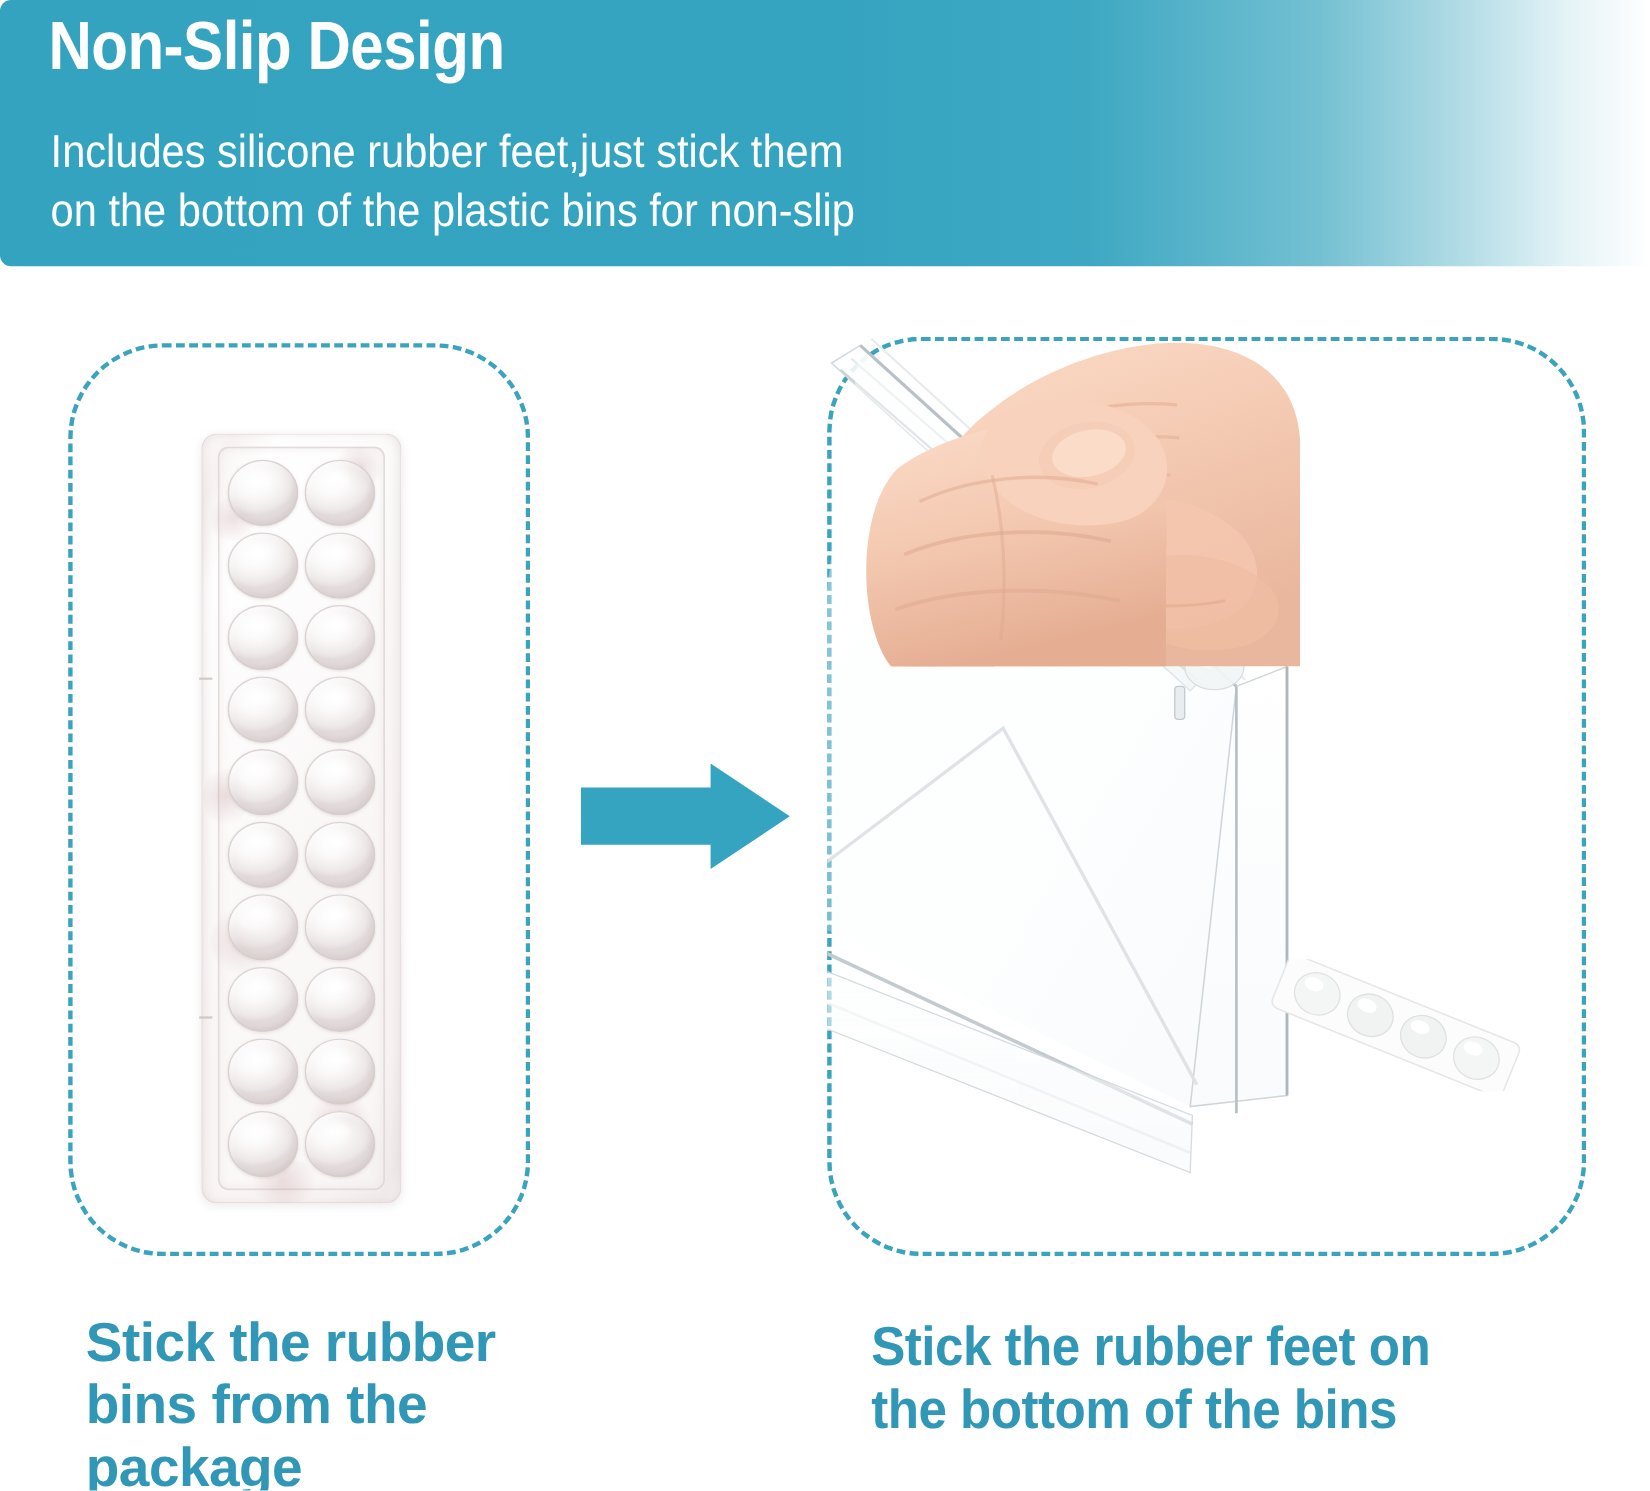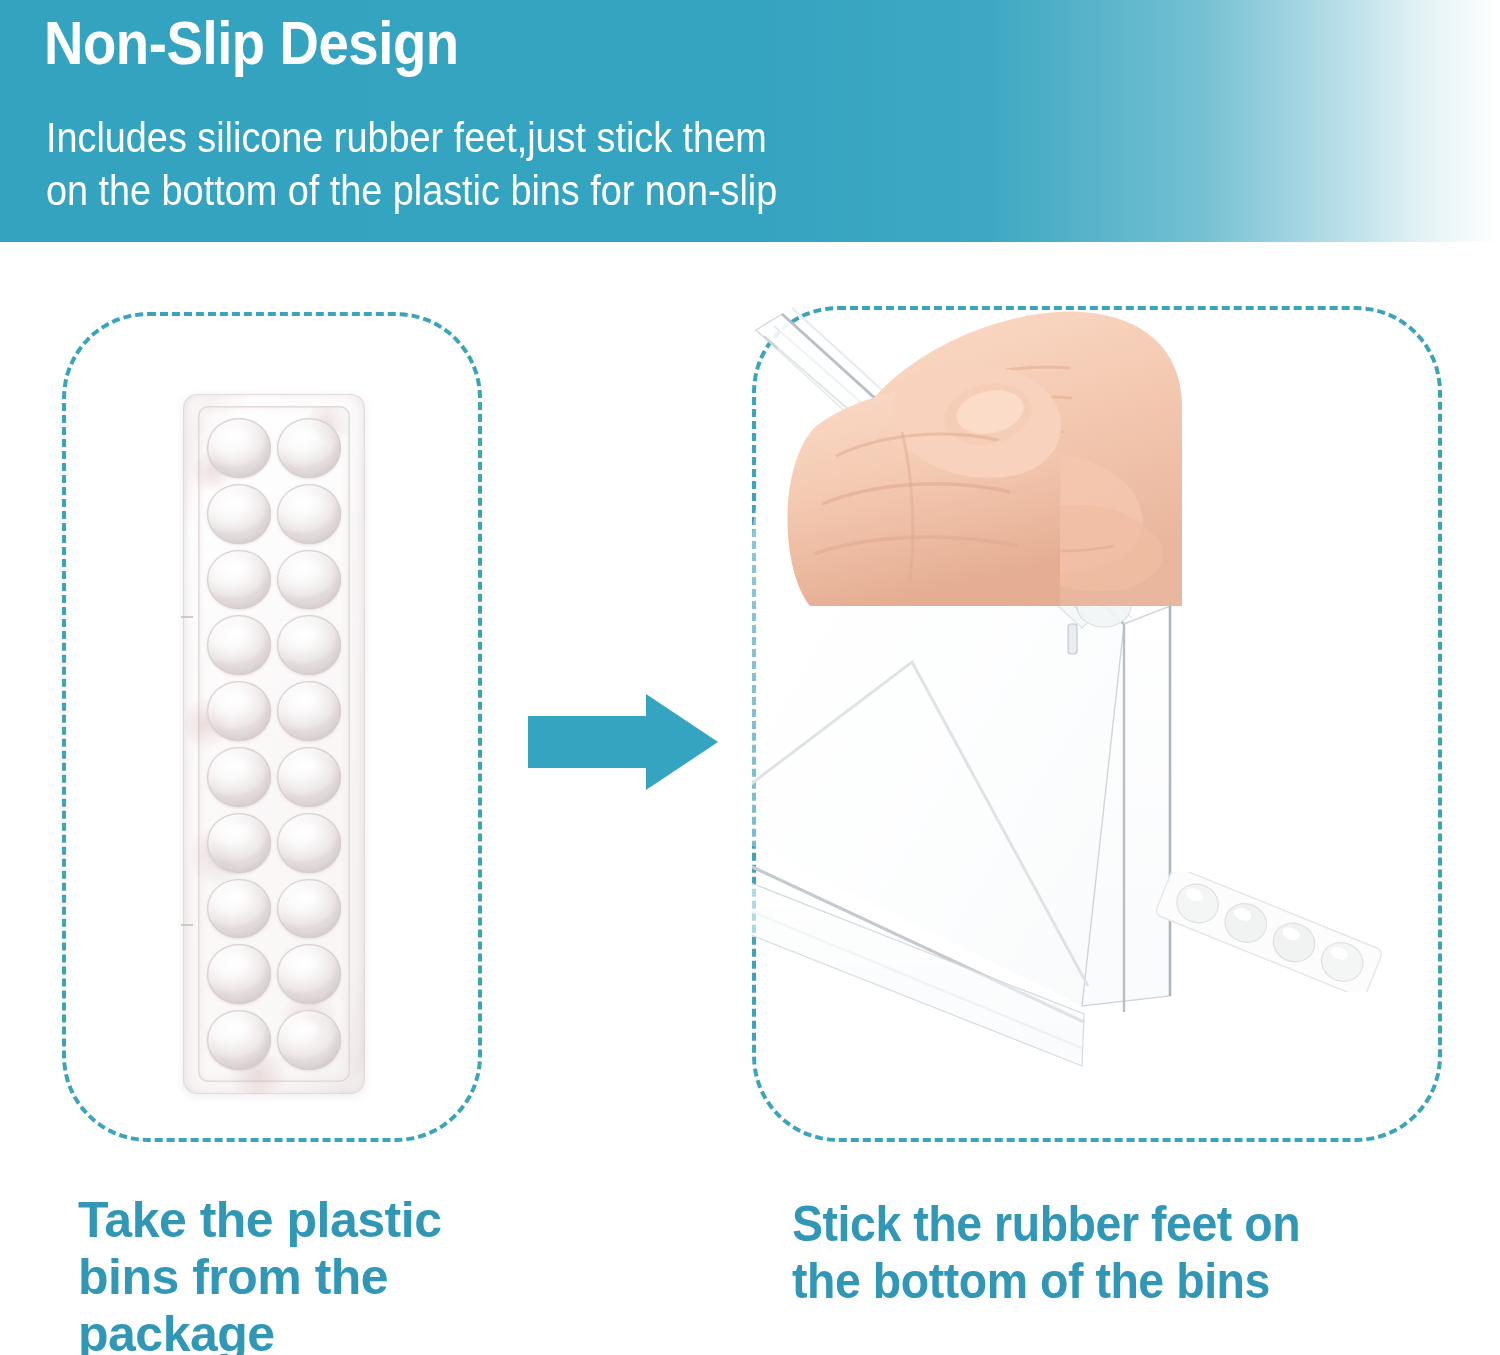--- a/index.html
+++ b/index.html
@@ -23,20 +23,21 @@
     width: 1500px;
     height: 242px;
     background: linear-gradient(to right,
         #34a3c0 0%,
         #35a4c0 50%,
         #3ea8c3 66%,
         #74c0d2 80%,
         #b5dde7 89%,
         #e4f3f6 95%,
         #ffffff 100%);
+    border-radius: 10px;
   }
   .header-title {
     position: absolute;
     left: 44px;
     top: 10px;
     font-size: 62px;
     font-weight: bold;
     color: #ffffff;
     letter-spacing: -0.5px;
     line-height: 1.08;
@@ -415,21 +416,21 @@
       <ellipse cx="200" cy="60" rx="21" ry="19" fill="#f4f5f5" stroke="#e0e2e2" stroke-width="1.2"></ellipse>
       <ellipse cx="38" cy="53" rx="9" ry="6" fill="#ffffff" opacity="0.95"></ellipse>
       <ellipse cx="90" cy="53" rx="9" ry="6" fill="#ffffff" opacity="0.95"></ellipse>
       <ellipse cx="142" cy="53" rx="9" ry="6" fill="#ffffff" opacity="0.95"></ellipse>
       <ellipse cx="194" cy="53" rx="9" ry="6" fill="#ffffff" opacity="0.95"></ellipse>
     </g>
   </svg>
 </div>
 
 <div class="caption caption-left">
-  <span class="cap-line">Take the plastic</span>
+  <span class="cap-line">Stick the rubber</span>
   <span class="cap-line">bins from the</span>
   <span class="cap-line">package</span>
 </div>
 
 <div class="caption caption-right">
   <span class="cap-line">Stick the rubber feet on</span>
   <span class="cap-line">the bottom of the bins</span>
 </div>
 
 </body></html>

